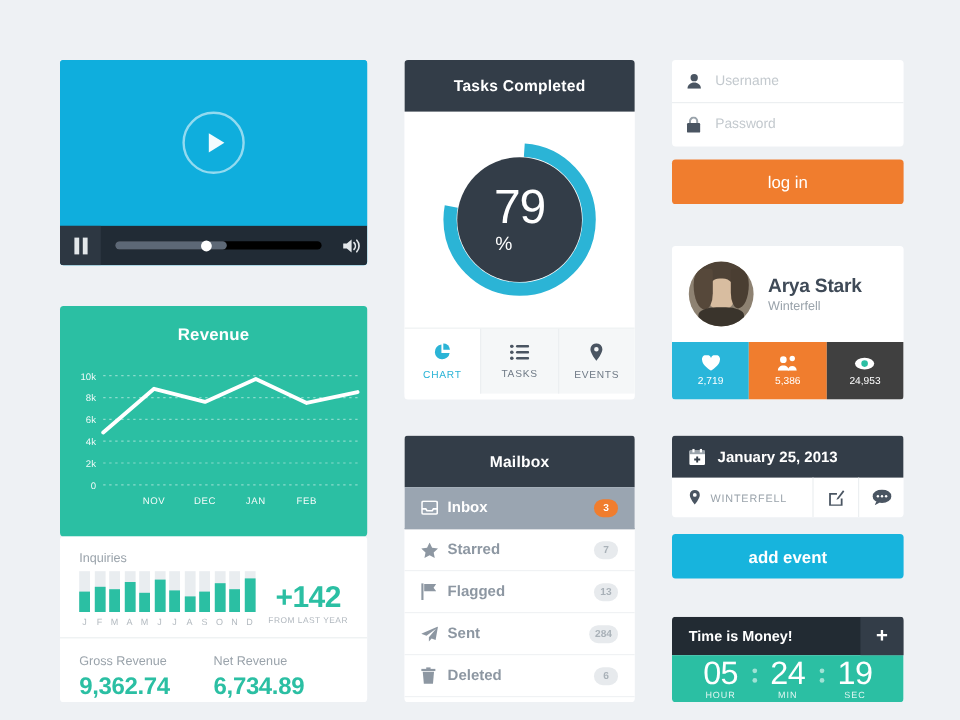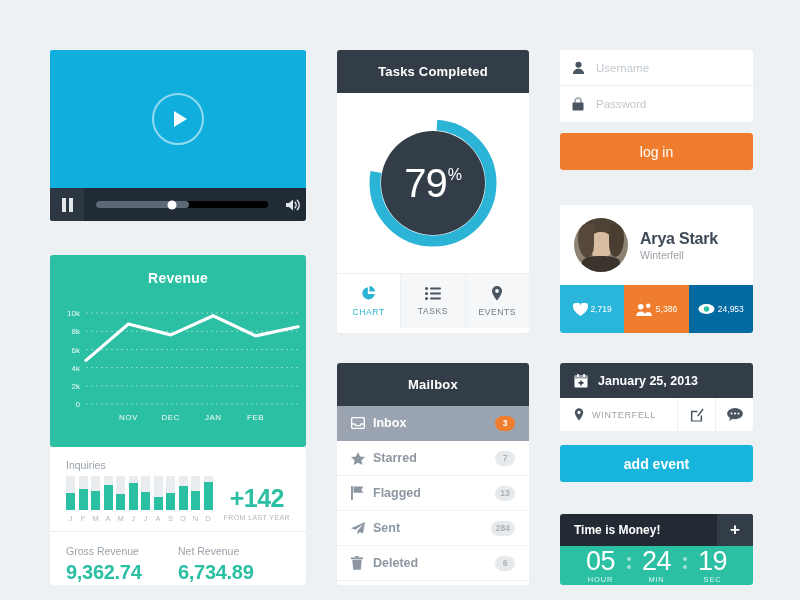--- a/index.html
+++ b/index.html
@@ -73,21 +73,21 @@
 
   
   #tasks-card { left: 337px; top: 50px; width: 192px; height: 283px; }
   .card-head-dark {
     background: #333d48; color: #ffffff; text-align: center;
     font-size: 13px; font-weight: bold; padding: 14px 0; letter-spacing: .2px;
   }
   .donut-area { position: relative; height: 180px; display: flex; align-items: center; justify-content: center; }
   .donut-txt {
     position: absolute; left: 50%; top: 50%; transform: translate(-50%,-50%);
-    color: #ffffff; display: flex; align-items: flex-start;
+    color: #ffffff; display: flex; align-items: flex-start; flex-direction: column;
   }
   .donut-num { font-size: 40px; font-weight: 300; line-height: 1; letter-spacing: -1px; }
   .donut-pct { font-size: 16px; font-weight: 300; margin-top: 3px; margin-left: 1px; }
   .tabbar { display: flex; height: 55px; border-top: 1px solid #eceff1; }
   .tab {
     flex: 1; display: flex; flex-direction: column; align-items: center; justify-content: center;
     gap: 6px; font-size: 8.5px; letter-spacing: .6px; color: #6f7a86;
     background: #f5f7f8; border-left: 1px solid #eceff1;
   }
   .tab:first-child { border-left: none; }
@@ -131,21 +131,21 @@
     background: #8e8272; position: relative; flex: none;
   }
   .av-hair { position: absolute; left: 6px; top: 0; width: 42px; height: 30px; background: #4e4236; border-radius: 50% 50% 38% 38%; }
   .av-face { position: absolute; left: 15px; top: 14px; width: 24px; height: 27px; background: #d8bda0; border-radius: 45% 45% 50% 50%; }
   .av-hair2 { position: absolute; left: 4px; top: 6px; width: 16px; height: 34px; background: #56483a; border-radius: 40% 10% 40% 60%; }
   .av-hair3 { position: absolute; right: 4px; top: 6px; width: 15px; height: 33px; background: #4a3e32; border-radius: 10% 40% 60% 40%; }
   .av-body { position: absolute; left: 8px; bottom: 0; width: 38px; height: 16px; background: #3a342c; border-radius: 40% 40% 0 0; }
   .prof-name { font-size: 16px; font-weight: bold; color: #3f4a57; letter-spacing: -.2px; }
   .prof-sub { font-size: 10.5px; color: #9aa3ab; margin-top: 1px; }
   .prof-stats { display: flex; height: 48px; }
-  .stat { flex: 1; display: flex; flex-direction: row; align-items: center; justify-content: center; gap: 3px; color: #ffffff; }
+  .stat { flex: 1; display: flex; flex-direction: column; align-items: center; justify-content: center; gap: 3px; color: #ffffff; }
   .stat-val { font-size: 8.5px; }
 
   
   #date-card { left: 560px; top: 363px; width: 193px; height: 68px; }
   .date-head { display: flex; align-items: center; gap: 10px; background: #333d48; color: #ffffff; height: 35px; padding: 0 14px; }
   .date-txt { font-size: 12.5px; font-weight: bold; }
   .date-row { display: flex; align-items: center; height: 33px; }
   .date-loc { flex: 1; display: flex; align-items: center; gap: 8px; padding: 0 14px; }
   .date-loc-txt { font-size: 9px; color: #9aa3ab; letter-spacing: .7px; }
   .date-act { width: 38px; height: 33px; display: flex; align-items: center; justify-content: center; border-left: 1px solid #eceff1; }
@@ -474,21 +474,21 @@
       </div>
       <div class="stat" style="background:#f07d2e">
         <svg width="17" height="13" viewBox="0 0 18 14">
           <circle cx="5" cy="4" r="3" fill="#ffffff"></circle>
           <path d="M0 14c0-3 2.2-4.8 5-4.8S10 11 10 14z" fill="#ffffff"></path>
           <circle cx="13" cy="3" r="2.4" fill="#ffffff"></circle>
           <path d="M9 14c0-2.6 1.8-4.2 4-4.2s4 1.6 4 4.2z" fill="#ffffff"></path>
         </svg>
         <span class="stat-val">5,386</span>
       </div>
-      <div class="stat" style="background:#0369a1">
+      <div class="stat" style="background:#404040">
         <svg width="17" height="12" viewBox="0 0 18 12">
           <ellipse cx="9" cy="6" rx="8.5" ry="5.2" fill="#ffffff"></ellipse>
           <circle cx="9" cy="6" r="2.9" fill="#2bbfa3"></circle>
         </svg>
         <span class="stat-val">24,953</span>
       </div>
     </div>
   </div>
 
   <div class="card" id="date-card">

